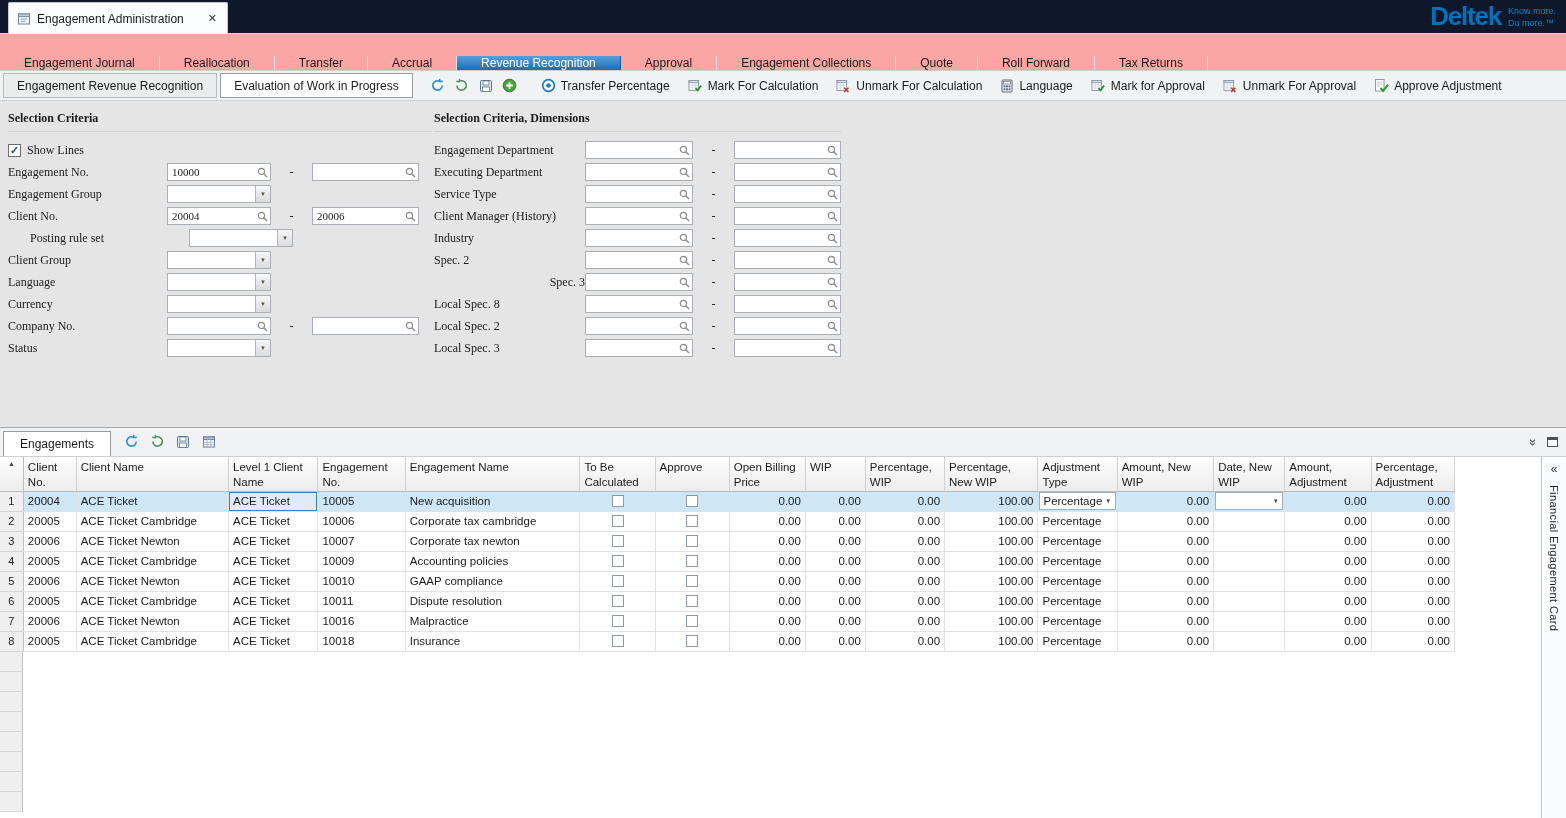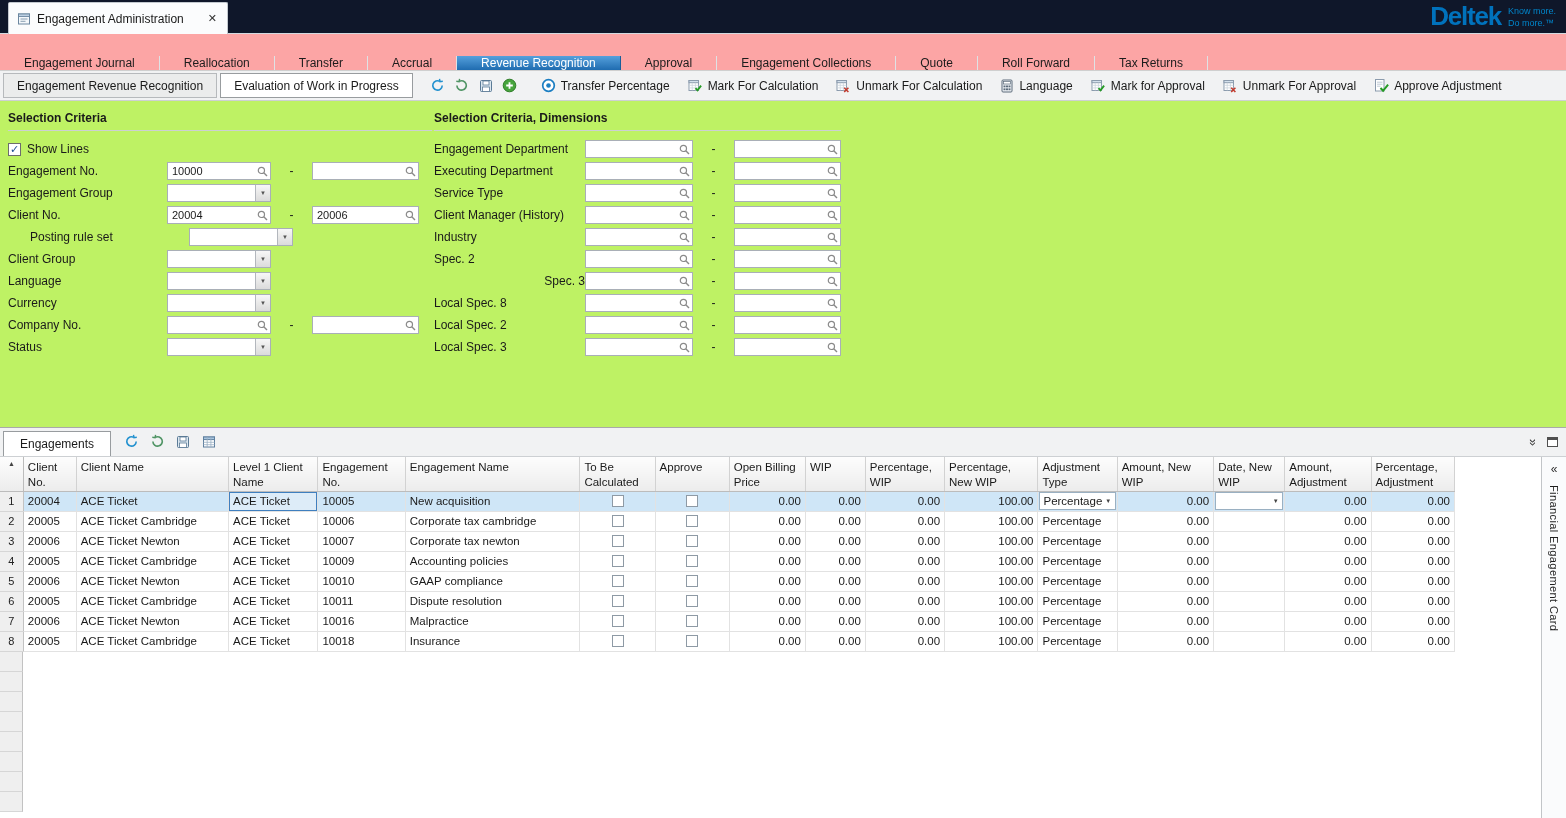--- a/index.html
+++ b/index.html
@@ -30,21 +30,21 @@
   
   .toolbar { height:30px; flex:none; background:#f1f2f3; border-bottom:1px solid #cdd0d3; display:flex; align-items:center; padding-left:3px; }
   .subtab { height:25px; display:flex; align-items:center; padding:0 13px; background:#ebecec; border:1px solid #b6b9bc; margin-right:3px; cursor:pointer; white-space:nowrap; }
   .subtab.active { background:#fff; border-color:#989c9f; }
   .tool-ibtn { width:24px; height:24px; display:flex; align-items:center; justify-content:center; cursor:pointer; border-radius:2px; flex:none; }
   .tool-btn { display:flex; align-items:center; gap:5px; height:24px; padding:0 9px; cursor:pointer; white-space:nowrap; }
   .icon { display:inline-flex; align-items:center; justify-content:center; line-height:1; }
   .toolgap { width:10px; flex:none; }
 
   
-  .criteria { flex:none; height:326px; background:#bef264; position:relative; }
+  .criteria { flex:none; height:326px; background:#e5e5e5; position:relative;font-family:Liberation Serif, serif; }
   .crit-col { position:absolute; top:8px; }
   #crit-left { left:8px; width:424px; }
   #crit-right { left:434px; width:407px; }
   .crit-title { font-weight:bold; font-size:12px; padding:2px 0 5px 0; border-bottom:1px solid #ccd0d3; margin-bottom:7px; }
   .frow { display:flex; align-items:center; height:22px; }
   .flabel { flex:none; font-size:12px; }
   .sbox { position:relative; height:18px; border:1px solid #a9afb7; background:#fff; display:inline-flex; align-items:center;
           padding:0 15px 0 4px; flex:none; cursor:text; }
   .sbox-val { font-size:11px; white-space:nowrap; }
   .sbox .mag { position:absolute; right:2px; top:2.5px; cursor:pointer; }

